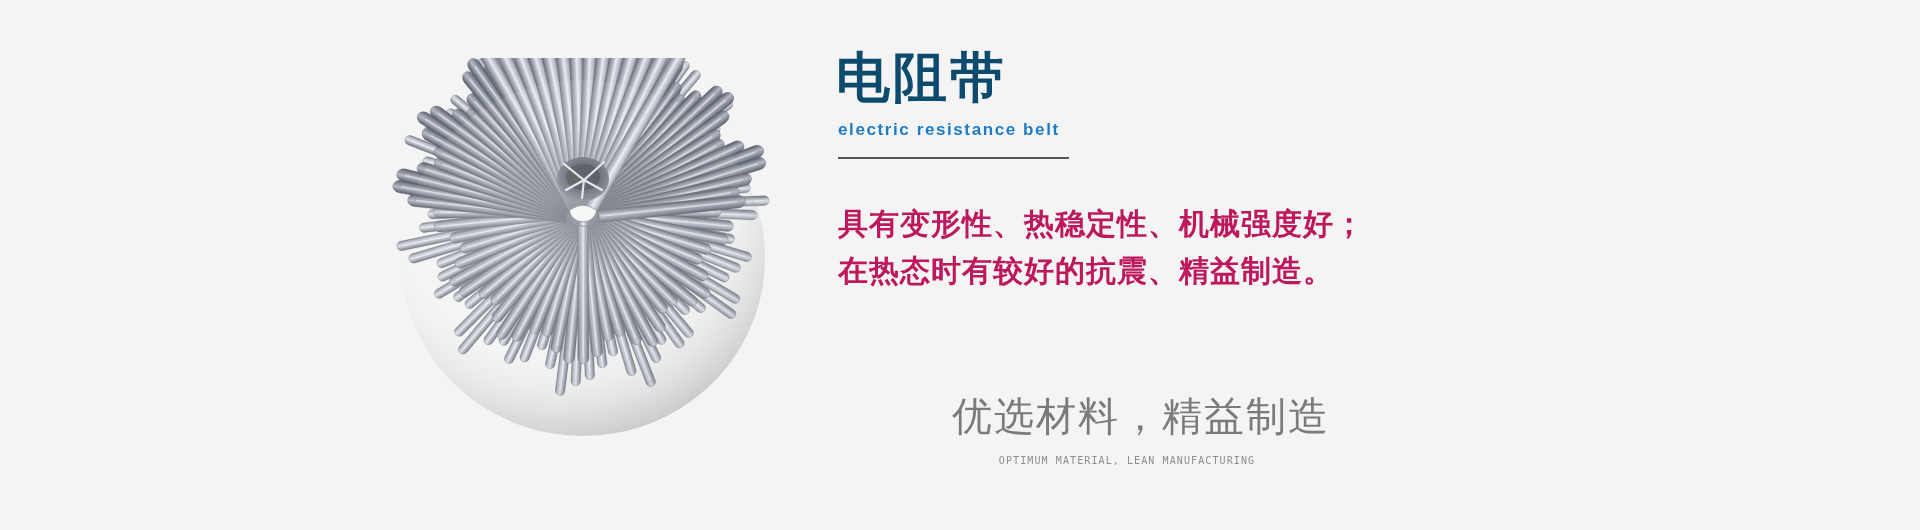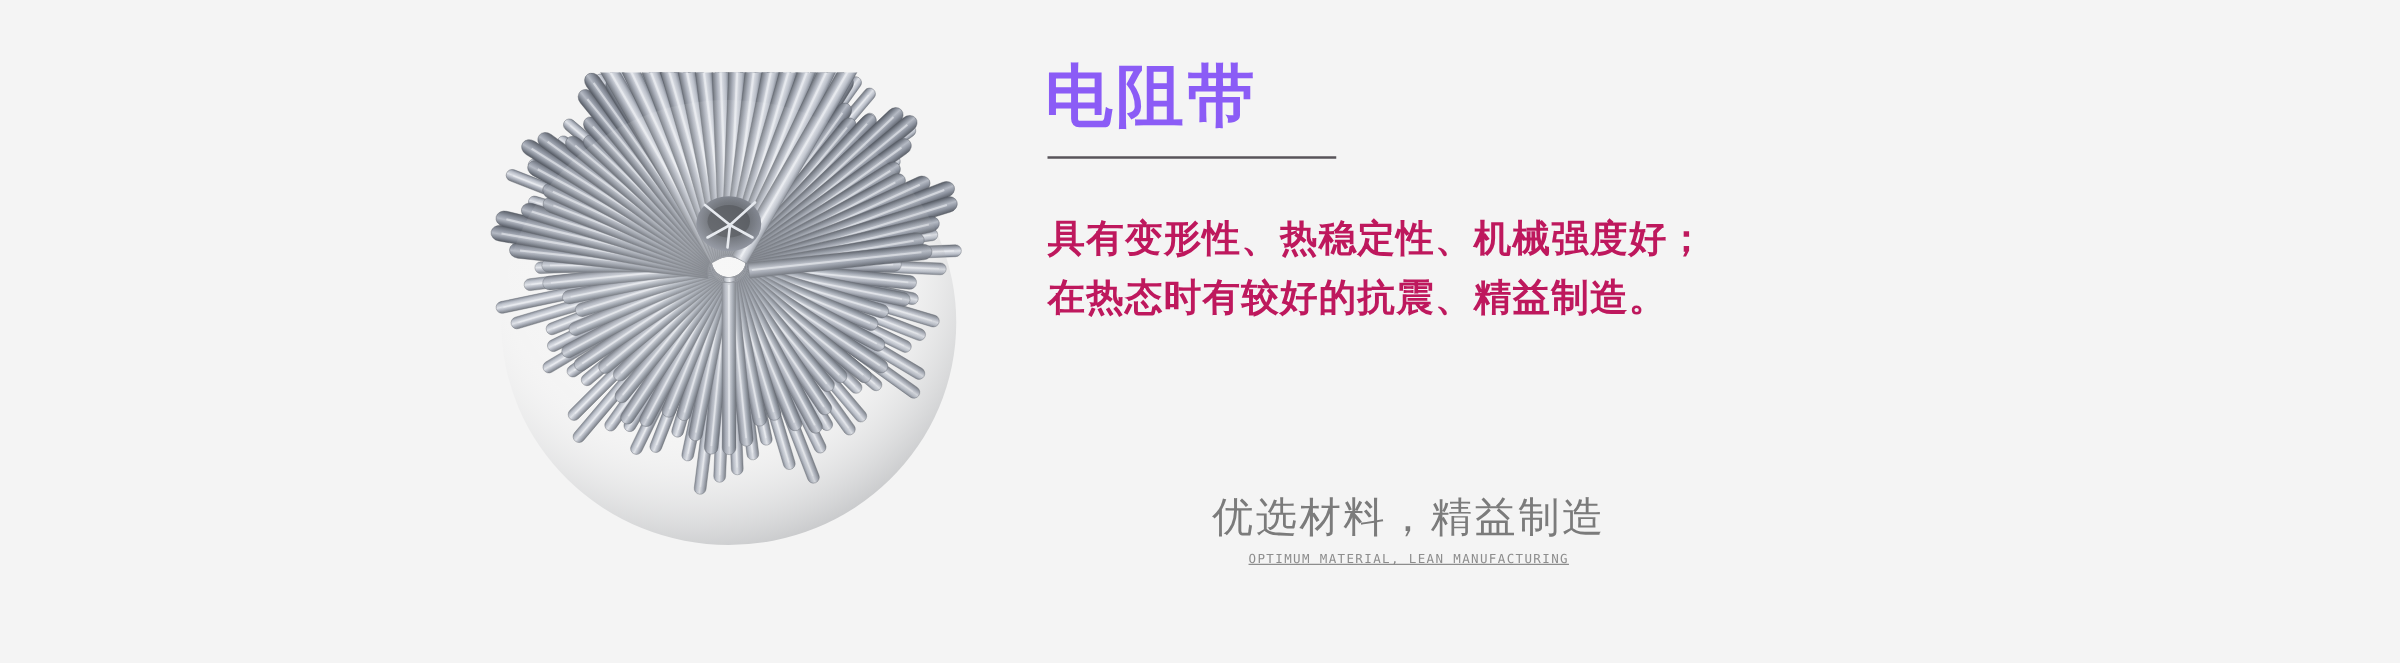--- a/index.html
+++ b/index.html
@@ -37,21 +37,21 @@
 
   
   #text-column {
     position: absolute;
     left: 836px;
     top: 46px;
     width: 640px;
   }
 
   #title-cn {
-    color: #8b5cf6;
+    color: #0c4a6e;
     font-size: 54px;
     line-height: 62px;
     font-weight: bold;
     letter-spacing: 3px;
     margin: 0;
     white-space: nowrap;
   }
 
   #title-en {
     color: #1d7cc6;
@@ -84,35 +84,34 @@
   
   #slogan-block {
     position: absolute;
     left: 952px;
     top: 398px;
     width: 350px;
     text-align: center;
   }
   #slogan-cn {
     color: #7b7b7b;
-    font-family: Liberation Mono, monospace;
-    font-size: 33px;
+    font-family: Liberation Serif, serif;
+    font-size: 40px;
     line-height: 38px;
     letter-spacing: 2px;
     white-space: nowrap;
   }
   #slogan-en {
     color: #8d8d8d;
     font-family: "DejaVu Sans Mono", monospace;
     font-size: 10px;
     line-height: 14px;
     letter-spacing: 1.1px;
-    margin-top: 5px;
+    margin-top: 18px;
     white-space: nowrap;
-    text-decoration: underline;
   }
 </style>
 </head>
 <body>
 
 <div id="banner">
 
   <div id="product-figure">
     <svg id="product-svg" viewBox="0 0 430 400" xmlns="http://www.w3.org/2000/svg">
       <defs>
@@ -970,20 +969,21 @@
       </g>
 
       <ellipse cx="215" cy="200" rx="182" ry="178" fill="url(#bodyShade)"></ellipse>
     </svg>
   </div>
 
   <div id="text-column">
 
     <h1 id="title-cn">电阻带</h1>
 
+    <div id="title-en">electric resistance belt</div>
 
     <div id="divider"></div>
 
     <div id="description">
       <div class="desc-line">具有变形性、热稳定性、机械强度好；</div>
       <div class="desc-line">在热态时有较好的抗震、精益制造。</div>
     </div>
   </div>
 
   <div id="slogan-block">

